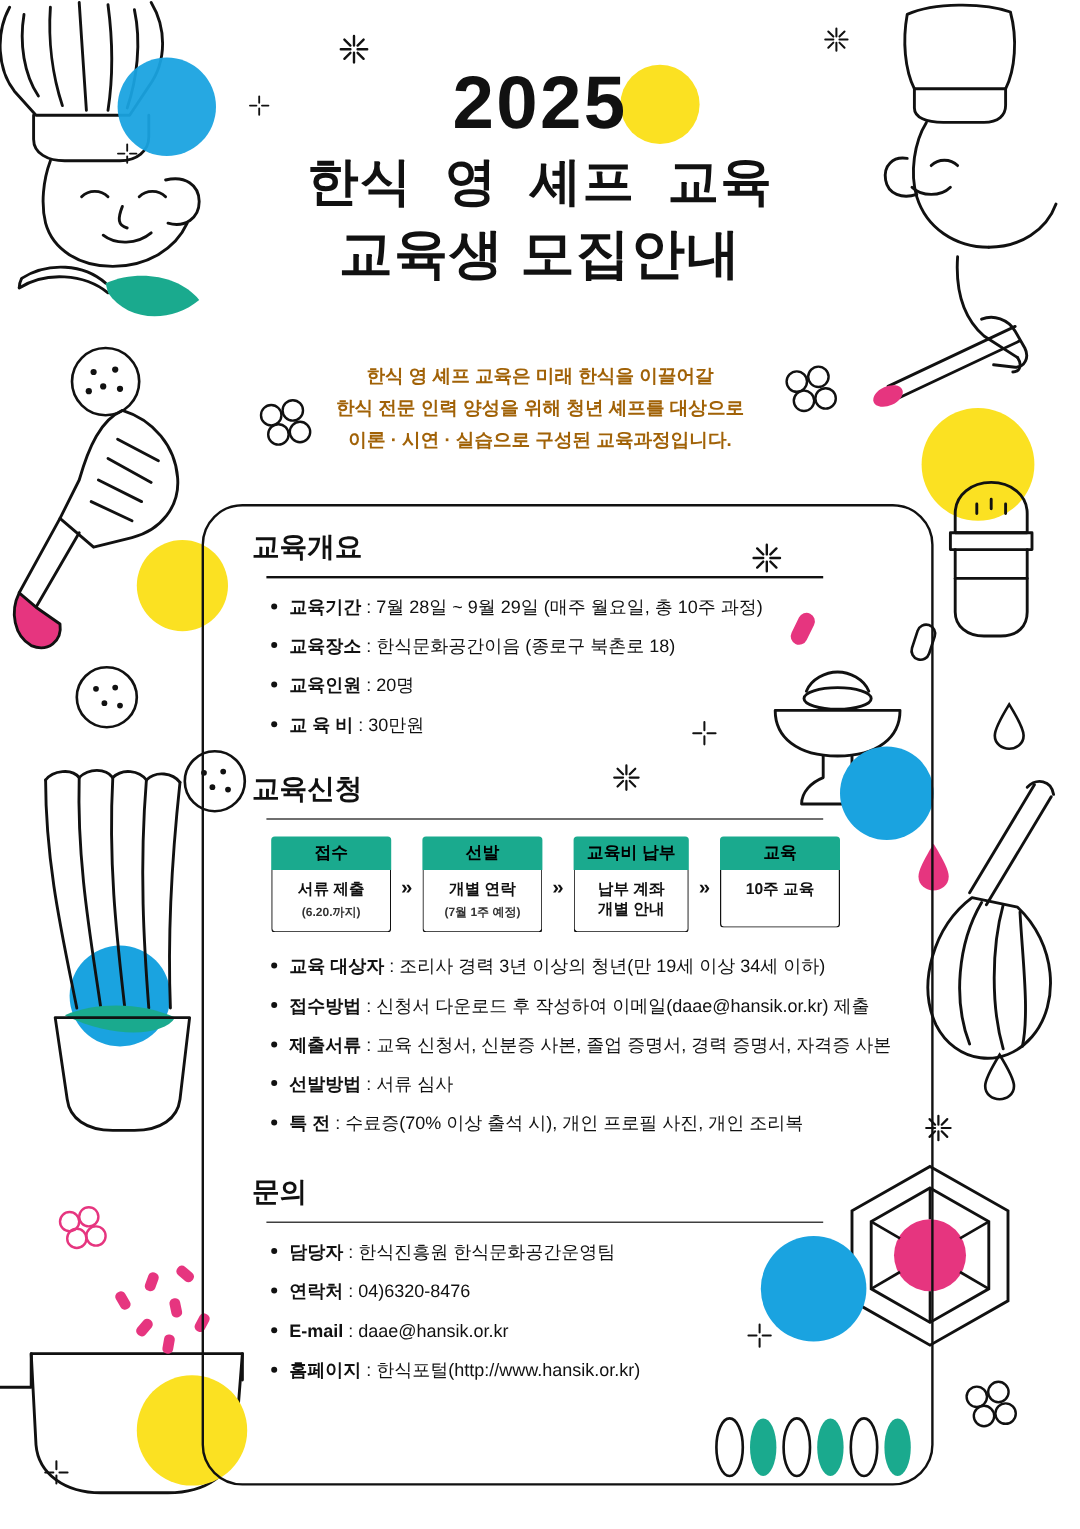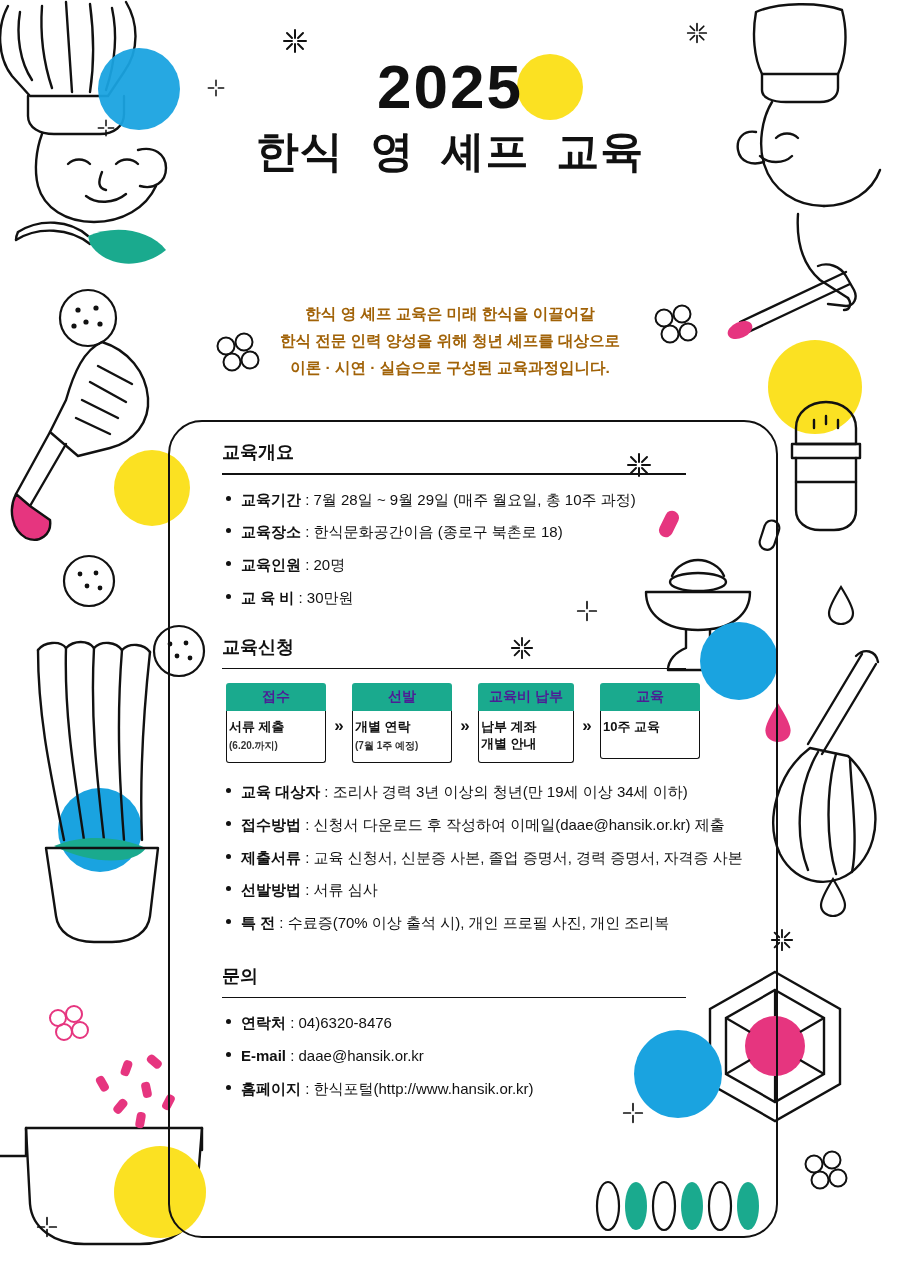--- a/index.html
+++ b/index.html
@@ -50,45 +50,45 @@
   }
 
   
   .card {
     position:absolute; left:168px; top:420px; width:610px; height:818px;
     border:2.2px solid #111; border-radius:34px; background:transparent;
   }
   .card-inner { position:absolute; left:190px; top:440px; width:570px; }
 
   .sec-title {
-    font-size:18px; font-weight:800; margin:0 0 9px 32px;
+    font-size:23px; font-weight:800; margin:0 0 9px 20px;
   }
   .rule { height:1.6px; background:#111; width:464px; margin:0 0 14px 32px; }
 
   ul.items { list-style:none; margin:0 0 0 36px; padding:0; }
   ul.items li {
     position:relative; padding-left:15px; margin-bottom:11px;
     font-size:15px; line-height:1.45; font-weight:500;
   }
   ul.items li::before {
     content:""; position:absolute; left:0; top:7px;
     width:5px; height:5px; background:#111; border-radius:50%;
   }
   ul.items li b { font-weight:800; }
 
   
   .flow { margin:14px 0 18px 36px; display:flex; align-items:flex-start; }
   .step { width:100px; }
   .step-head {
-    background:#1aaa8e; color:#4c1d95; font-weight:800; font-size:14px;
+    background:#1aaa8e; color:#000000; font-weight:800; font-size:14px;
     text-align:center; padding:5px 0; border-radius:3px 3px 0 0;
   }
   .step-body {
     border:1.6px solid #111; border-top:none; border-radius:0 0 3px 3px;
-    text-align:left; padding:8px 2px 9px; min-height:48px;
+    text-align:center; padding:8px 2px 9px; min-height:48px;
   }
   .step-body .l1 { font-size:13px; font-weight:700; line-height:1.3; }
   .step-body .l2 { font-size:10px; font-weight:600; color:#333; margin-top:3px; }
   .chev {
     font-size:17px; font-weight:800; color:#111; align-self:center;
     width:26px; text-align:center; margin-top:6px;
   }
   .step.wide { width:96px; }
 
   .block-2 { margin-top:26px; }
@@ -378,20 +378,21 @@
     <ellipse cx="72" cy="28" rx="11" ry="24" fill="none" stroke="#111" stroke-width="2.2"></ellipse>
     <ellipse cx="100" cy="28" rx="11" ry="24" fill="#1aaa8e"></ellipse>
     <ellipse cx="128" cy="28" rx="11" ry="24" fill="none" stroke="#111" stroke-width="2.2"></ellipse>
     <ellipse cx="156" cy="28" rx="11" ry="24" fill="#1aaa8e"></ellipse>
   </svg>
 
   <div class="header">
     <div class="yellow-behind"></div>
     <h1 class="title-year">2025</h1>
     <div class="title-main">한식 영 셰프 교육</div>
+    <div class="title-sub">교육생 모집안내</div>
   </div>
 
   <div class="intro">
     <div>한식 영 셰프 교육은 미래 한식을 이끌어갈</div>
     <div>한식 전문 인력 양성을 위해 청년 셰프를 대상으로</div>
     <div>이론 · 시연 · 실습으로 구성된 교육과정입니다.</div>
   </div>
 
   <div class="card"></div>
 
@@ -451,20 +452,21 @@
         <li><b>제출서류</b> : <span>교육 신청서, 신분증 사본, 졸업 증명서, 경력 증명서, 자격증 사본</span></li>
         <li><b>선발방법</b> : <span>서류 심사</span></li>
         <li><b>특      전</b> : <span>수료증(70% 이상 출석 시), 개인 프로필 사진, 개인 조리복</span></li>
       </ul>
     </div>
 
     <div class="block-3">
       <div class="sec-title">문의</div>
       <div class="rule"></div>
       <ul class="items">
+        <li><b>담당자</b> : <span>한식진흥원 한식문화공간운영팀</span></li>
         <li><b>연락처</b> : <span>04)6320-8476</span></li>
         <li><b>E-mail</b> : <span>daae@hansik.or.kr</span></li>
         <li><b>홈페이지</b> : <span>한식포털(http://www.hansik.or.kr)</span></li>
       </ul>
     </div>
 
   </div>
 </div>
 
 </body></html>

